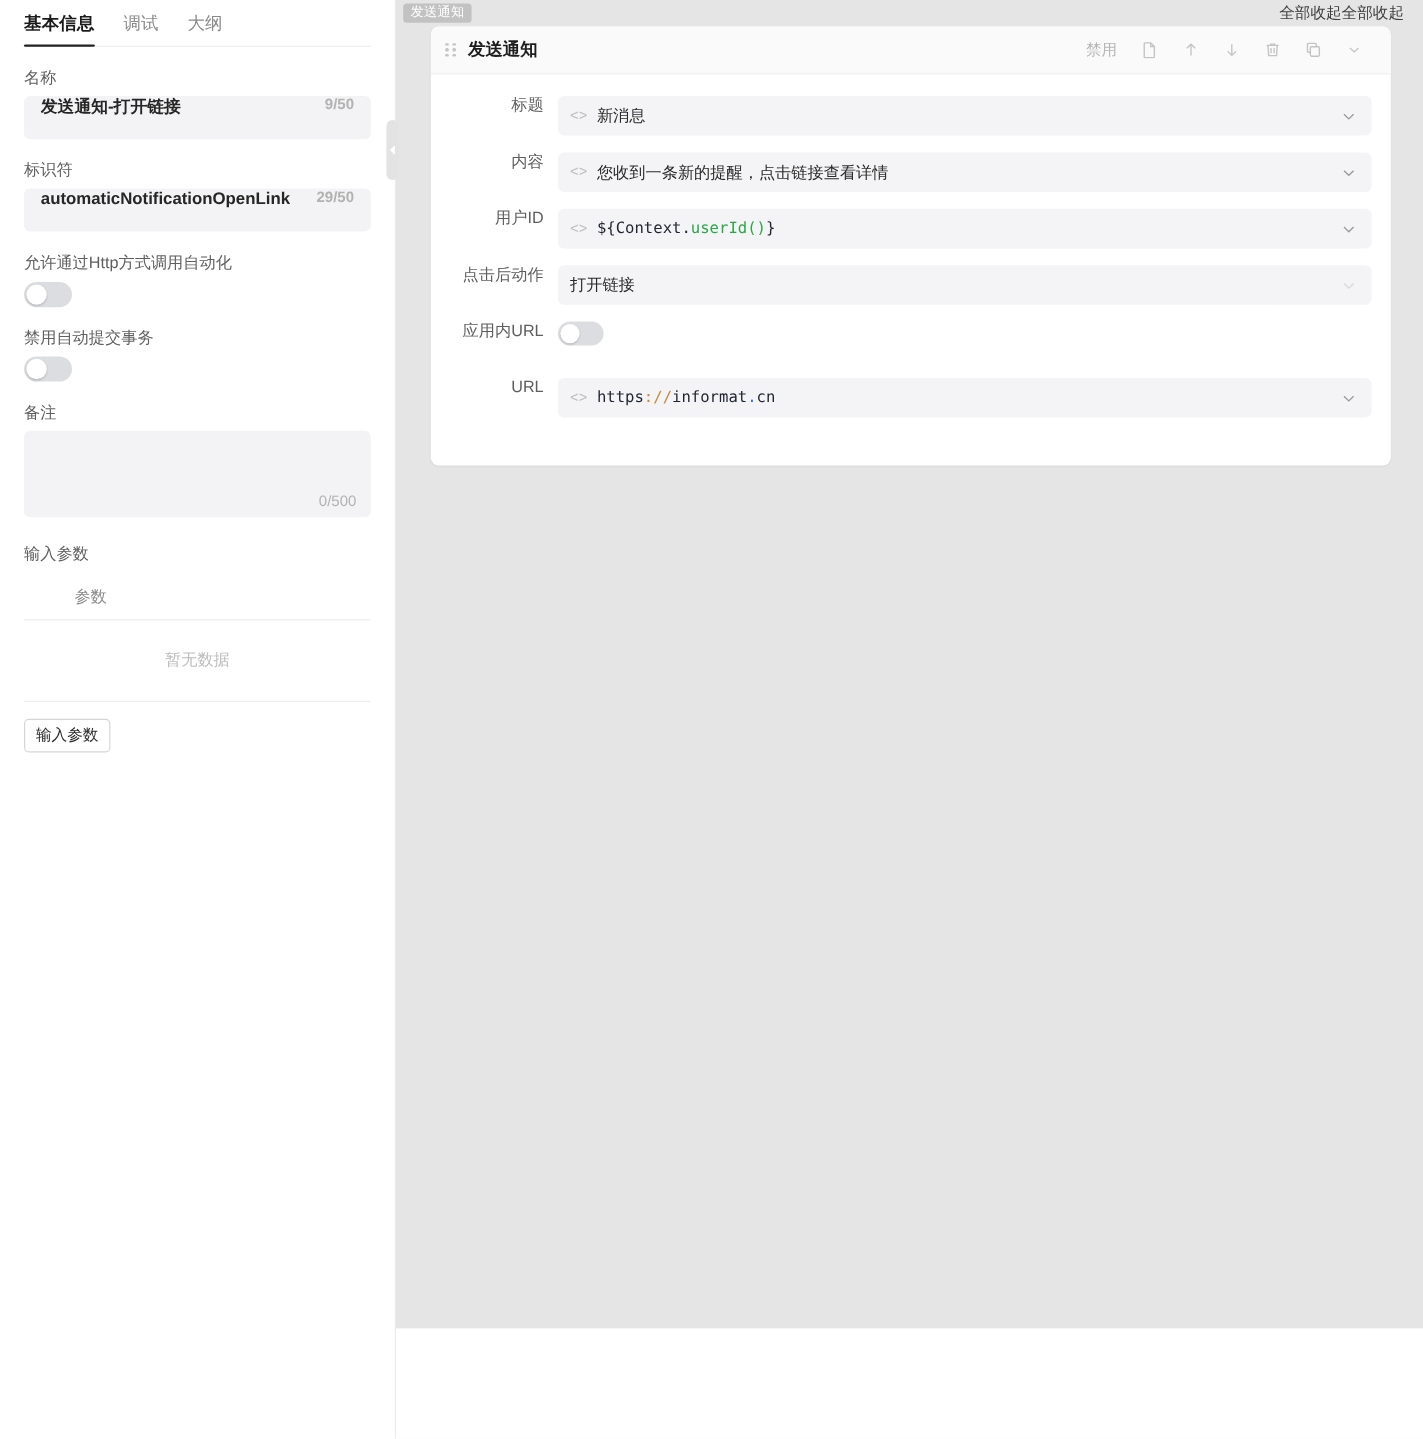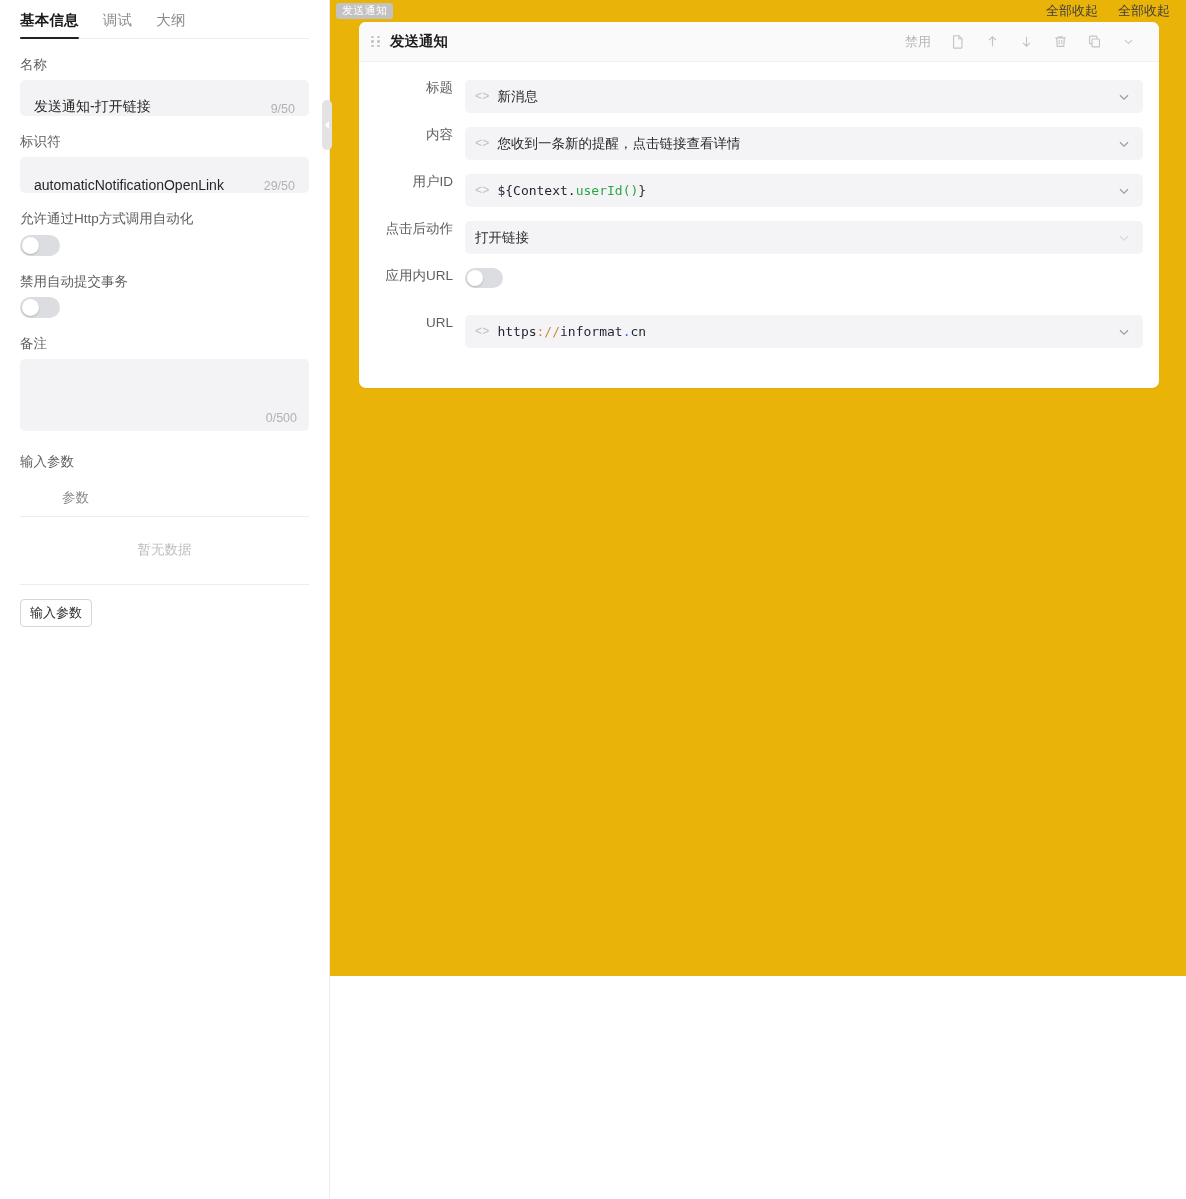--- a/index.html
+++ b/index.html
@@ -37,22 +37,22 @@
   .tab.active::after {
     content: ""; position: absolute; left: 0; right: 0; bottom: -1px;
     height: 2.5px; background: #222; border-radius: 2px;
   }
 
   .field-label {
     font-size: 13.5px; color: #5f5f5f; margin: 18px 0 7px 0; line-height: 1.2;
   }
   .input-box {
     height: 36px; background: #f3f3f5; border-radius: 5px;
-    display: flex; align-items: flex-end; padding: 0 14px;
-    font-size: 14px; color: #262626; position: relative;
+    display: flex; align-items: flex-start; padding: 0 14px;
+    font-size: 14px; color: #262626; position: relative; font-weight: bold;
   }
   .input-box .val { flex: 1; overflow: hidden; white-space: nowrap; }
   .counter { font-size: 12.5px; color: #b2b2b2; flex: 0 0 auto; padding-left: 8px; }
 
   .switch {
     width: 40px; height: 21px; border-radius: 11px; background: #dcdde1;
     position: relative; cursor: pointer; margin-top: 4px;
   }
   .switch .knob {
     position: absolute; top: 2px; left: 2px; width: 17px; height: 17px;
@@ -93,33 +93,33 @@
     display: flex; align-items: center; justify-content: center;
   }
   .collapse-handle .tri {
     width: 0; height: 0;
     border-top: 4px solid transparent; border-bottom: 4px solid transparent;
     border-right: 4px solid #ffffff;
   }
 
   
   .main {
-    flex: 1; background: #eab308; height: 976px; position: relative;
+    flex: 1; background: #e5e5e5; height: 1107px; position: relative;
     overflow: hidden;
   }
   .main-top {
     height: 22px; display: flex; align-items: center;
     padding: 0 8px 0 6px; position: relative;
   }
   .crumb-tag {
     background: #c2c2c2; color: #ffffff; font-size: 11px;
     border-radius: 3px; padding: 2px 6px 3px 6px; line-height: 1;
     letter-spacing: .3px;
   }
-  .top-actions { margin-left: auto; display: flex; gap: 20px; padding-right: 8px; }
+  .top-actions { margin-left: auto; display: flex; padding-right: 8px; }
   .top-actions span { font-size: 13px; color: #3f3f3f; cursor: pointer; }
 
   .card {
     margin: 0 27px 0 29px; background: #ffffff;
     border-radius: 7px; overflow: hidden;
     box-shadow: 0 1px 2px rgba(0,0,0,.04);
   }
   .card-header {
     height: 40px; display: flex; align-items: center;
     background: #fafafa; border-bottom: 1px solid #f0f0f0;

